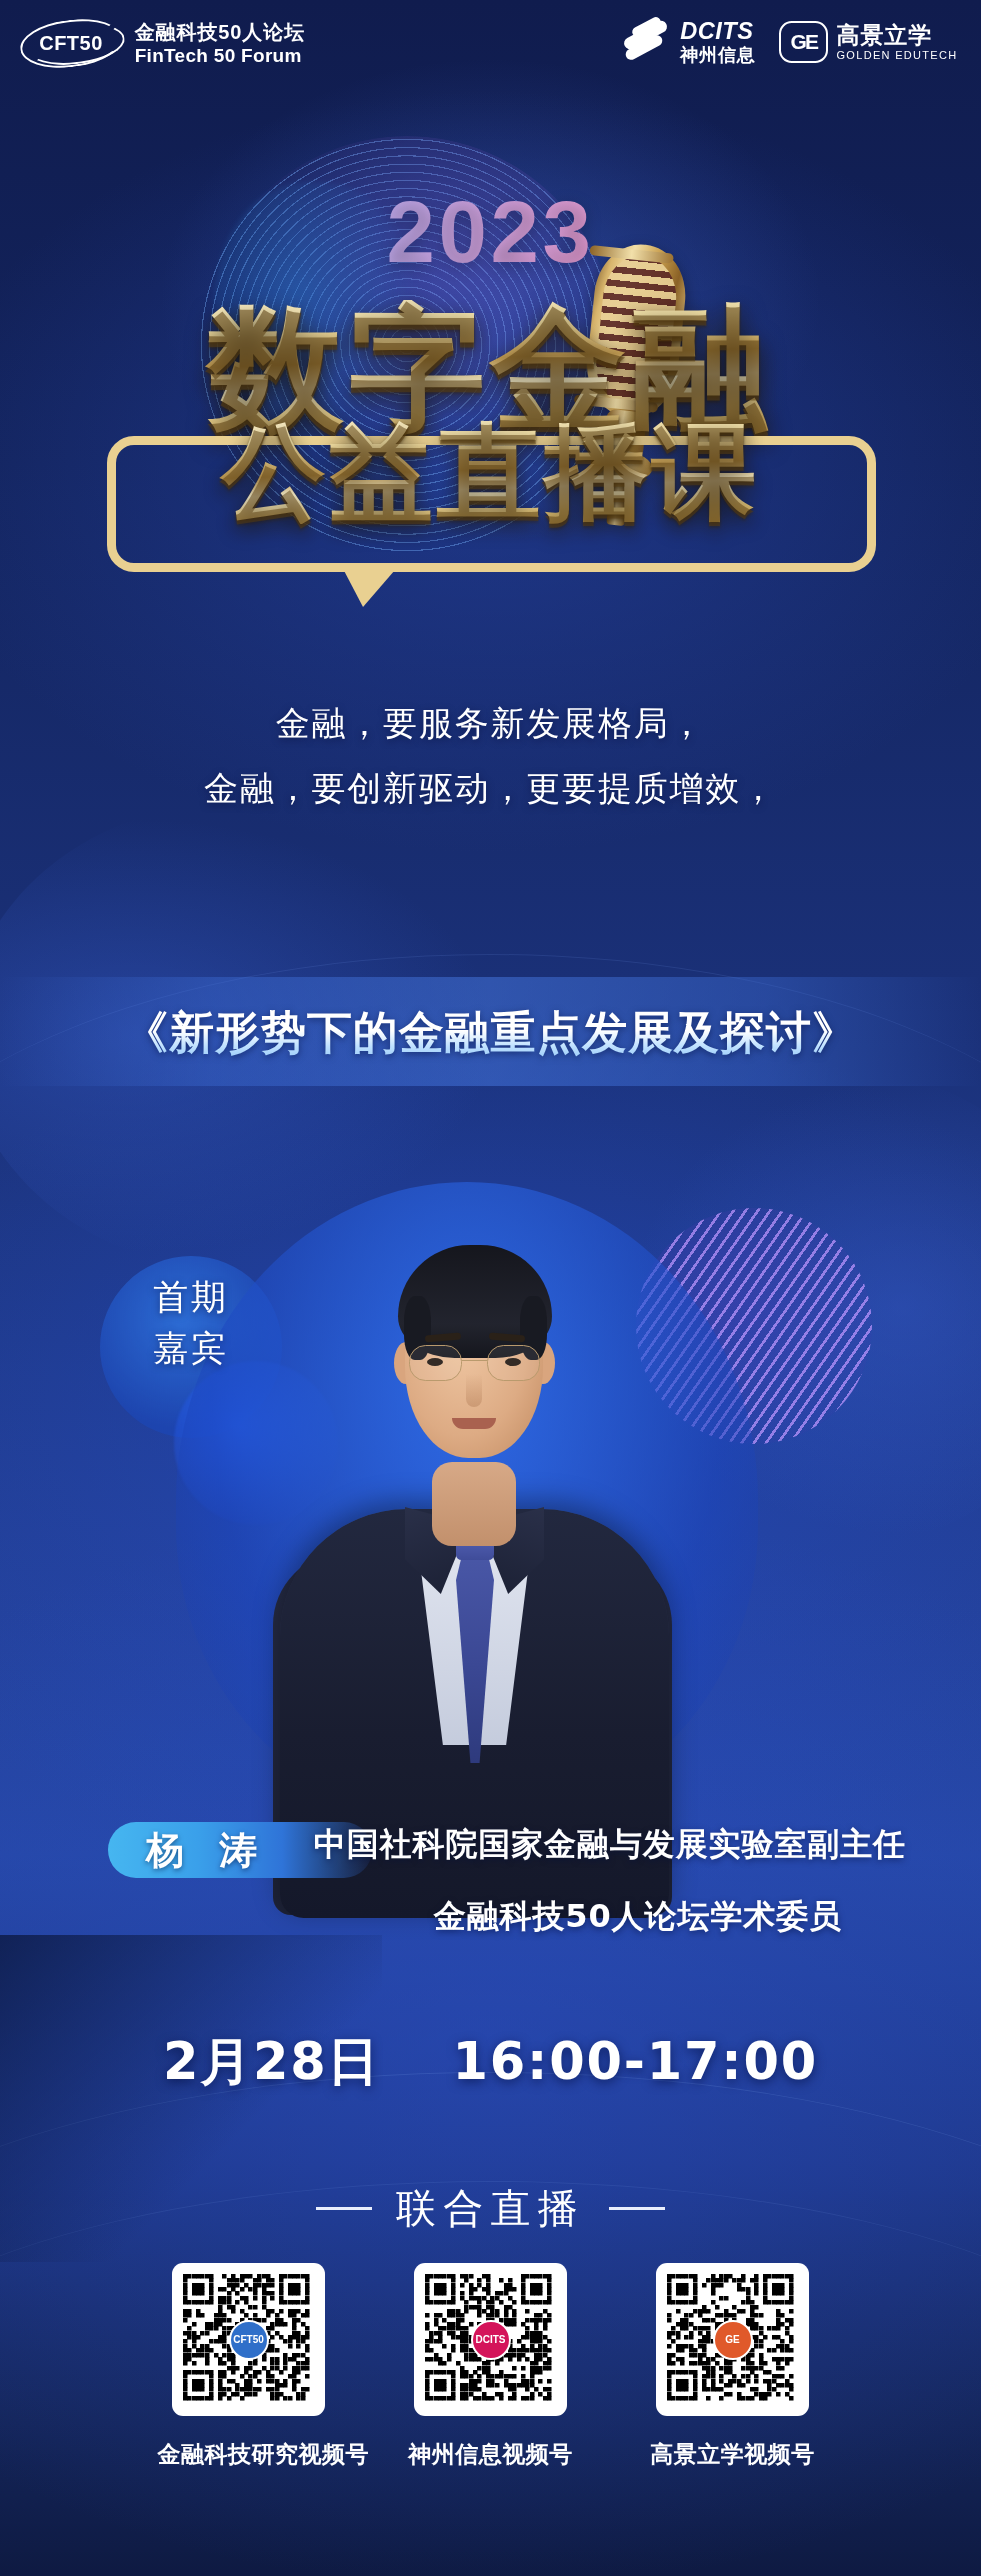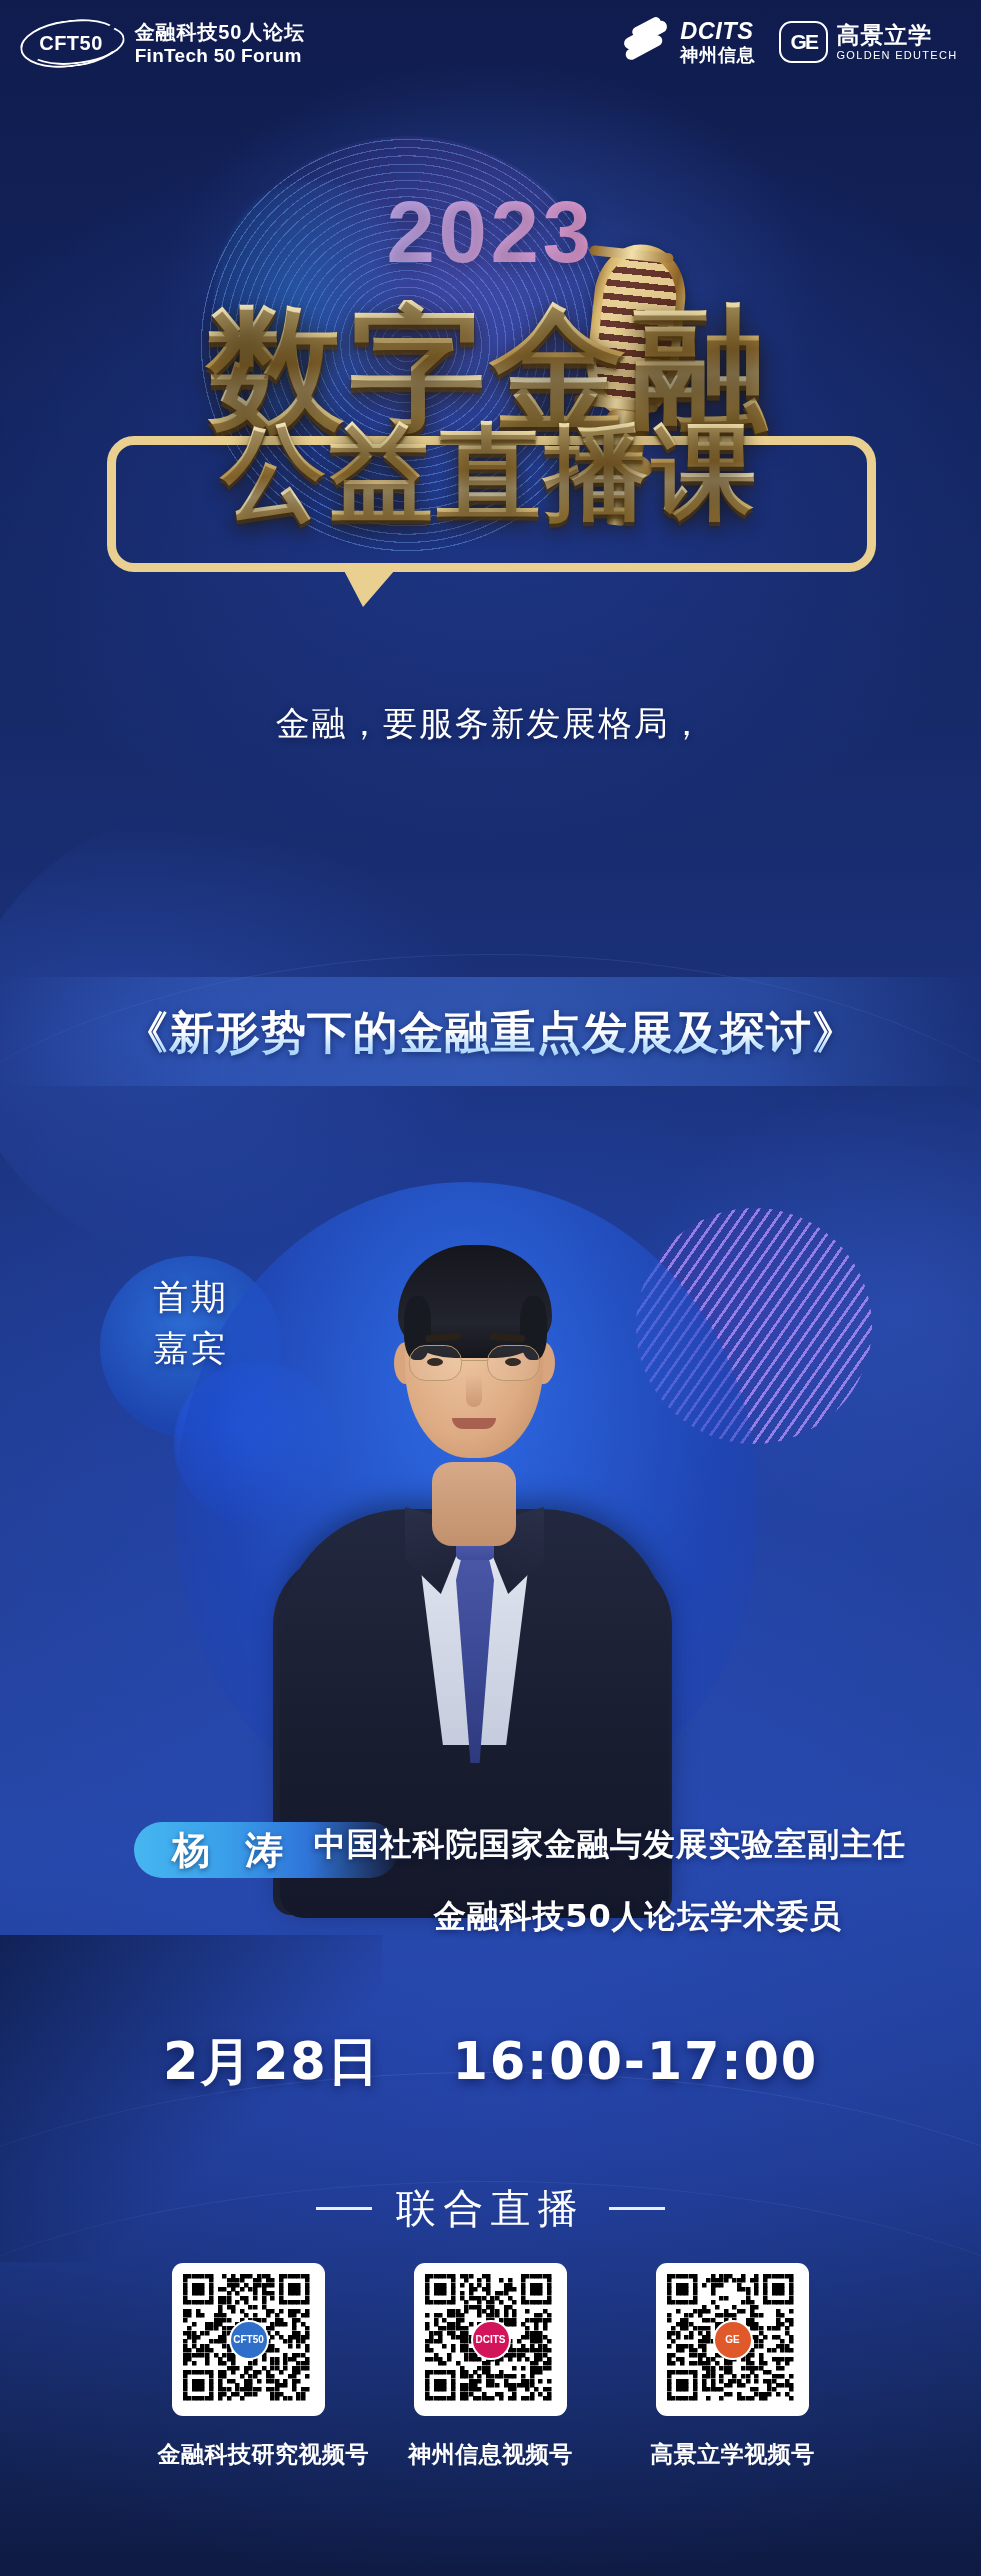--- a/index.html
+++ b/index.html
@@ -216,21 +216,21 @@
   .p-glasses .lens.l { left:0; } .p-glasses .lens.r { right:0; }
   .p-glasses .bridge { position:absolute; left:53px; top:14.5px; width:25.4px; height:1.8px; background:#b99a6d; }
   .p-eyeL { position:absolute; left:109px; top:169px; width:16.4px; height:8.2px; border-radius:50%; background:#221a14; }
   .p-eyeR { position:absolute; left:187px; top:169px; width:16.4px; height:8.2px; border-radius:50%; background:#221a14; }
   .p-nose { position:absolute; left:148px; top:185px; width:16.4px; height:33px; border-radius:0 0 9px 9px;
      background:linear-gradient(180deg,rgba(190,140,104,0),rgba(186,134,96,.55)); }
   .p-mouth { position:absolute; left:134px; top:229px; width:44px; height:11px; border-radius:0 0 22px 22px;
      background:#a9614f; }
 
   
-  .name-row { position:absolute; left:134px; top:1822px; width:781px; height:56px; }
+  .name-row { position:absolute; left:108px; top:1822px; width:781px; height:56px; }
   .name-pill { position:absolute; left:0; top:0; width:264px; height:56px; border-radius:28px;
      background:linear-gradient(90deg,#46b6f0 0%, #3aa0ea 34%, #2f74d8 66%, rgba(42,84,200,.10) 100%);
      display:flex; align-items:center; padding-left:38px; }
   .name-pill span { color:#fff; font-size:38px; font-weight:bold; letter-spacing:11px;
      font-family:"DejaVu Sans","Liberation Sans",sans-serif; text-shadow:0 1.8px 5.5px rgba(0,15,60,.5); }
   .role1 { position:absolute; left:0; top:1823px; width:981px; text-align:right; padding-right:75px;
      color:#fff; font-size:32px; font-weight:bold; letter-spacing:0.9px;
      font-family:"DejaVu Sans","Liberation Sans",sans-serif; text-shadow:0 1.8px 6.4px rgba(0,15,60,.55); }
   .role2 { position:absolute; left:0; top:1895px; width:917px; text-align:right; padding-right:75px;
      color:#fff; font-size:32px; font-weight:bold; letter-spacing:0.9px;
@@ -327,20 +327,21 @@
   <div class="mic-stem"></div>
 </div>
 
 <div class="gold-title">数字金融</div>
 <div class="bubble"></div>
 <div class="bubble-mask"></div>
 <div class="gold-sub">公益直播课</div>
 
 <div class="lead">
   <p>金融，要服务新发展格局，</p>
+  <p>金融，要创新驱动，更要提质增效，</p>
 </div>
 
 <div class="lecture-band"></div>
 <div class="lecture">《新形势下的金融重点发展及探讨》</div>
 
 <div class="bg-layer badge-blob"></div>
 <div class="bg-layer badge-blob2"></div>
 
 <div class="portrait-wrap">
   <div class="portrait-disc"></div>

